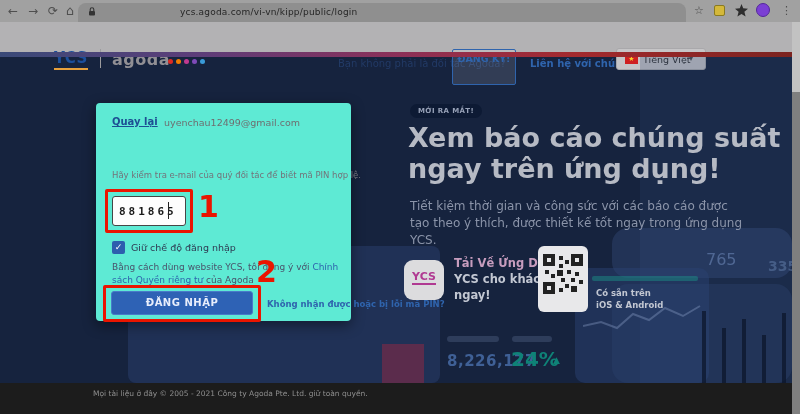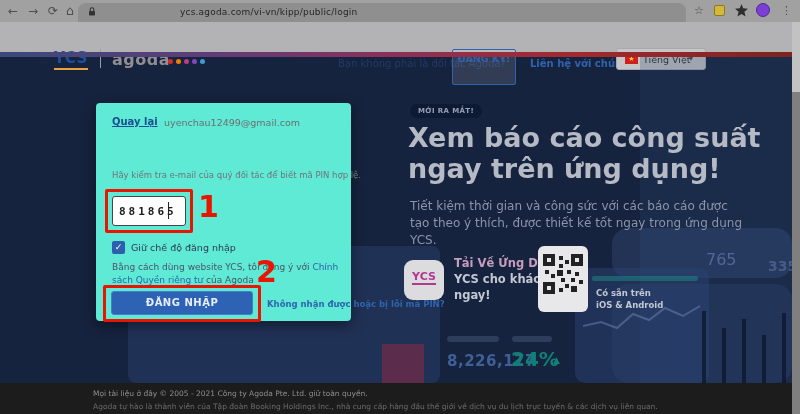--- a/index.html
+++ b/index.html
@@ -176,21 +176,21 @@
     <span class="abs keeplabel nowrap">Giữ chế độ đăng nhập</span>
     <div class="abs policy"><span>Bằng cách dùng website YCS, tôi đồng ý với </span><a href="#">Chính sách Quyền riêng tư</a><span> của Agoda</span></div>
     <div class="abs redbox2"></div>
     <div class="abs loginbtn">ĐĂNG NHẬP</div>
     <span class="abs num2">2</span>
     <span class="abs helplink nowrap">Không nhận được hoặc bị lỗi mã PIN?</span>
   </div>
 
   <span class="abs badge nowrap">MỚI RA MẮT!</span>
   <div class="abs promotitle">
-    <div class="nowrap">Xem báo cáo công suất</div>
+    <div class="nowrap">Xem báo cáo chúng suất</div>
     <div class="nowrap">ngay trên ứng dụng!</div>
   </div>
   <div class="abs promodesc">Tiết kiệm thời gian và công sức với các báo cáo được tạo theo ý thích, được thiết kế tốt ngay trong ứng dụng YCS.</div>
   <div class="abs appicon">
     <span class="appicontext">YCS</span>
   </div>
   <span class="abs dl1 nowrap">Tải Về Ứng Dụng</span>
   <span class="abs dl2 nowrap">YCS cho khách sạn</span>
   <span class="abs dl3 nowrap">ngay!</span>
   <div class="abs qrbox">
@@ -217,19 +217,18 @@
         <rect x="14" y="16" width="3" height="3"></rect>
           <rect x="18" y="13" width="2" height="2"></rect>
       </g>
     </svg>
   </div>
   <span class="abs qcap1 nowrap">Có sẵn trên</span>
   <span class="abs qcap2 nowrap">iOS &amp; Android</span>
 
   <div class="abs footer">
     <span class="abs foot1 nowrap">Mọi tài liệu ở đây © 2005 - 2021 Công ty Agoda Pte. Ltd. giữ toàn quyền.</span>
-    <span class="abs foot2 nowrap">Agoda tự hào là thành viên của Tập đoàn Booking Holdings Inc., nhà cung cấp hàng đầu thế giới về dịch vụ du lịch trực tuyến &amp; các dịch vụ liên quan.</span>
   </div>
 
   <div class="abs sbtrack"></div>
   <div class="abs sbthumb"></div>
 
 </div>
 
 </body></html>

